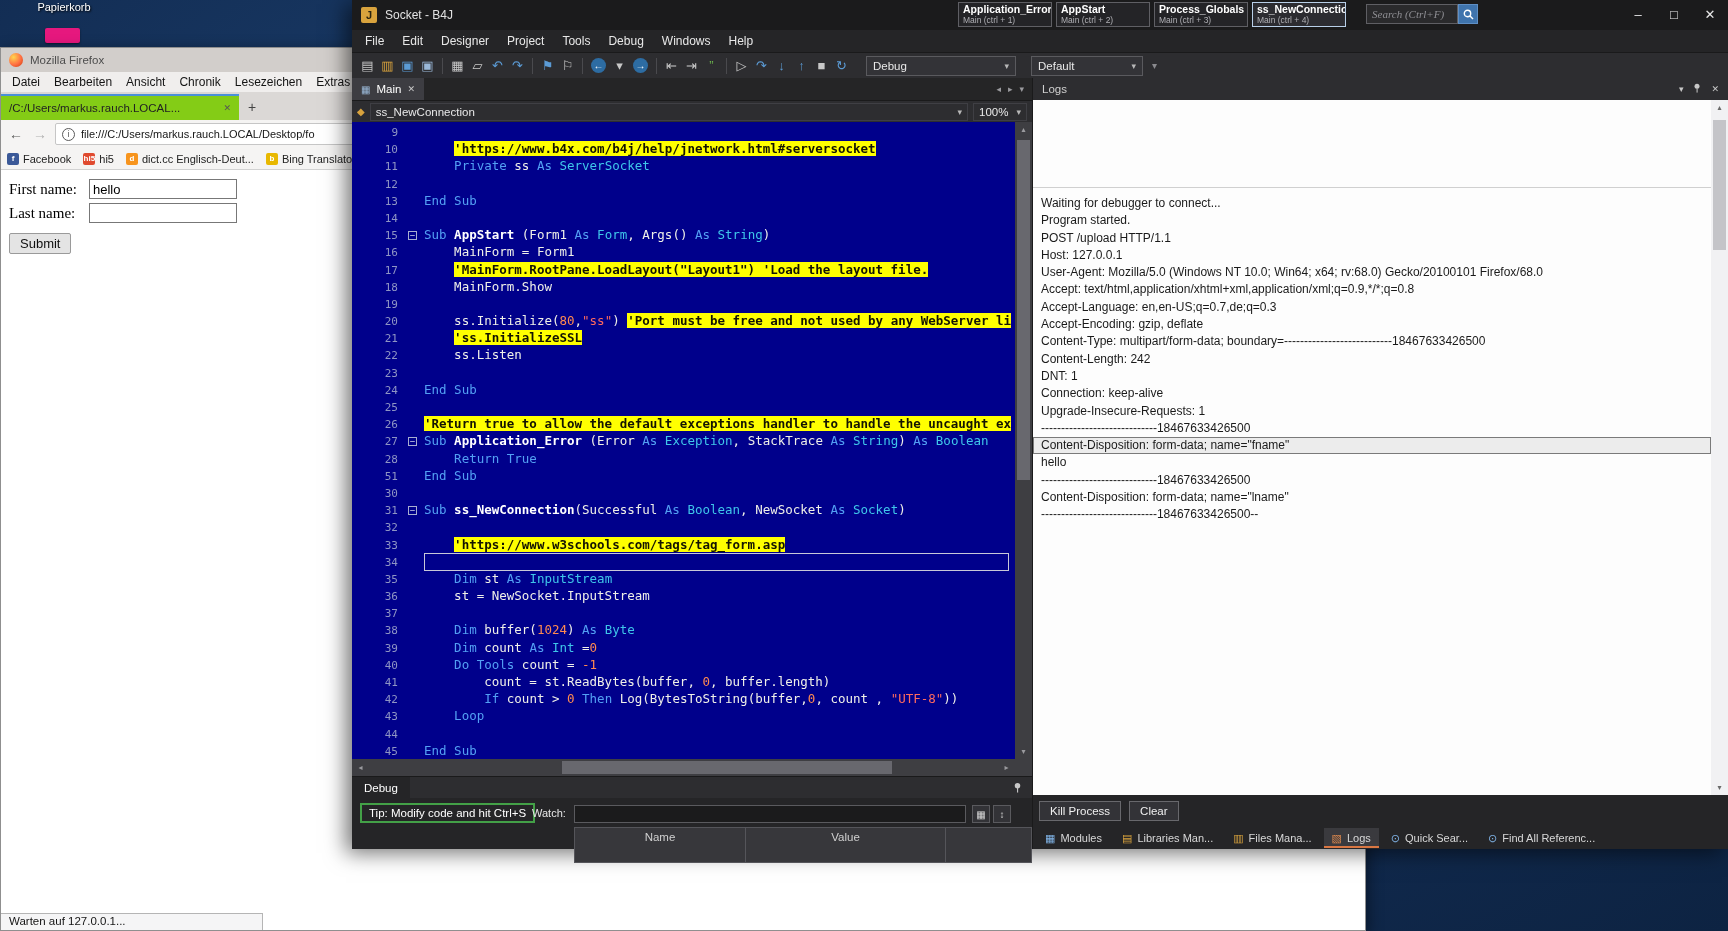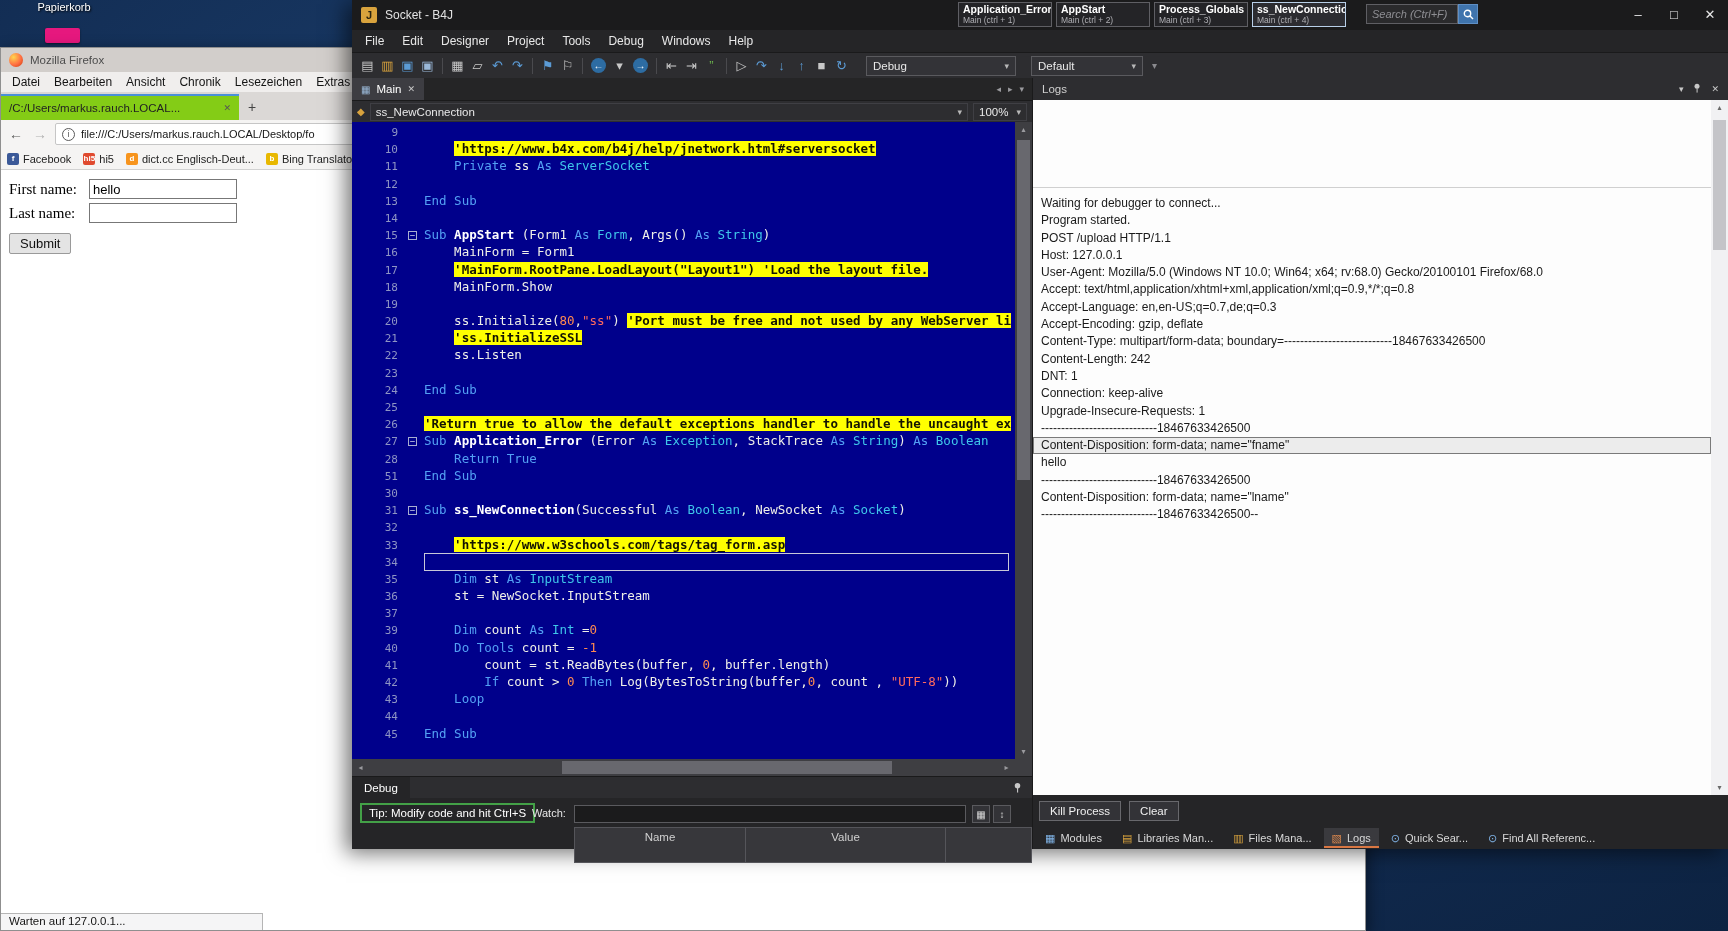--- a/index.html
+++ b/index.html
@@ -44,21 +44,21 @@
   .b4j-win{position:absolute;left:352px;top:0;width:1376px;height:849px;background:#1f1f21;z-index:5;box-shadow:-6px 4px 20px rgba(0,0,0,.55);color:#e8e8e8;}
   .b4j-titlebar{position:relative;height:30px;background:#1b1b1c;display:flex;align-items:center;padding-left:9px;gap:8px;}
   .b4j-appicon{width:16px;height:16px;background:#d9a33d;color:#2b2410;font-weight:bold;font-size:11px;text-align:center;line-height:16px;border-radius:2px;}
   .b4j-title{font-size:12px;color:#e2e2e2;}
   .quick-group{position:absolute;left:606px;top:2px;display:flex;gap:4px;}
   .qbtn{width:94px;height:25px;border:1px solid #5f5f64;background:#242427;padding:1px 4px;display:flex;flex-direction:column;justify-content:center;overflow:hidden;}
   .qbtn.active{border-color:#b8cfe8;background:#2c2c31;}
   .qbtn-t{font-size:10.5px;color:#fff;font-weight:bold;line-height:11px;white-space:nowrap;}
   .qbtn-s{font-size:8.5px;color:#b0b0b5;line-height:10px;white-space:nowrap;}
   .search-wrap{position:absolute;left:1014px;top:4px;display:flex;}
-  .search-input{width:92px;height:20px;background:#2a2a2c;border:1px solid #5f5f64;color:#ddd;font-size:11px;padding:0 5px;font-style:italic;}
+  .search-input{width:92px;height:20px;background:#2a2a2c;border:1px solid #5f5f64;color:#ddd;font-size:11px;padding:0 5px;font-style:italic;font-family:Liberation Serif, serif;}
   .search-input::placeholder{color:#8e8e93;font-style:italic;}
   .search-btn{width:20px;height:20px;background:#3f74ad;border:1px solid #5f8fc4;display:flex;align-items:center;justify-content:center;}
   .win-controls{position:absolute;right:0;top:0;height:30px;display:flex;}
   .wc{width:36px;text-align:center;line-height:30px;color:#e8e8e8;font-size:13px;}
   .b4j-menubar{height:22px;background:#252527;display:flex;align-items:center;padding-left:4px;}
   .b4j-mi{padding:3px 9px;font-size:12px;color:#e8e8e8;}
   .b4j-toolbar{height:26px;background:#2d2d30;border-top:1px solid #1a1a1b;display:flex;align-items:center;padding-left:6px;gap:1px;}
   .tb-ic{width:19px;height:20px;display:flex;align-items:center;justify-content:center;font-size:13px;}
   .tb-ic.circ{width:15px;height:15px;border-radius:50%;font-size:10px;margin:0 3px;}
   .tb-div{width:1px;height:16px;background:#4a4a4e;margin:0 4px;}
@@ -328,20 +328,21 @@
         <div class="cl"><span class="ln">28</span><span class="fold"></span><span class="ct"><span class="seg seg-p">    </span><span class="seg seg-k">Return True</span></span></div>
         <div class="cl"><span class="ln">51</span><span class="fold"></span><span class="ct"><span class="seg seg-k">End Sub</span></span></div>
         <div class="cl"><span class="ln">30</span><span class="fold"></span><span class="ct"></span></div>
         <div class="cl"><span class="ln">31</span><span class="fold"><span class="fbox">−</span></span><span class="ct"><span class="seg seg-k">Sub</span><span class="seg seg-sub"> ss_NewConnection</span><span class="seg seg-p">(Successful </span><span class="seg seg-k">As</span><span class="seg seg-t"> Boolean</span><span class="seg seg-p">, NewSocket </span><span class="seg seg-k">As</span><span class="seg seg-t"> Socket</span><span class="seg seg-p">)</span></span></div>
         <div class="cl"><span class="ln">32</span><span class="fold"></span><span class="ct"></span></div>
         <div class="cl"><span class="ln">33</span><span class="fold"></span><span class="ct"><span class="seg seg-p">    </span><span class="seg seg-c">'https://www.w3schools.com/tags/tag_form.asp</span></span></div>
         <div class="cl cur"><span class="ln">34</span><span class="fold"></span><span class="ct"></span></div>
         <div class="cl"><span class="ln">35</span><span class="fold"></span><span class="ct"><span class="seg seg-p">    </span><span class="seg seg-k">Dim</span><span class="seg seg-p"> st </span><span class="seg seg-k">As</span><span class="seg seg-t"> InputStream</span></span></div>
         <div class="cl"><span class="ln">36</span><span class="fold"></span><span class="ct"><span class="seg seg-p">    st = NewSocket.InputStream</span></span></div>
         <div class="cl"><span class="ln">37</span><span class="fold"></span><span class="ct"></span></div>
+        <div class="cl"><span class="ln">38</span><span class="fold"></span><span class="ct"><span class="seg seg-p">    </span><span class="seg seg-k">Dim</span><span class="seg seg-p"> buffer(</span><span class="seg seg-num">1024</span><span class="seg seg-p">) </span><span class="seg seg-k">As</span><span class="seg seg-t"> Byte</span></span></div>
         <div class="cl"><span class="ln">39</span><span class="fold"></span><span class="ct"><span class="seg seg-p">    </span><span class="seg seg-k">Dim</span><span class="seg seg-p"> count </span><span class="seg seg-k">As</span><span class="seg seg-t"> Int</span><span class="seg seg-p"> =</span><span class="seg seg-num">0</span></span></div>
         <div class="cl"><span class="ln">40</span><span class="fold"></span><span class="ct"><span class="seg seg-p">    </span><span class="seg seg-k">Do Tools</span><span class="seg seg-p"> count = </span><span class="seg seg-num">-1</span></span></div>
         <div class="cl"><span class="ln">41</span><span class="fold"></span><span class="ct"><span class="seg seg-p">        count = st.ReadBytes(buffer, </span><span class="seg seg-num">0</span><span class="seg seg-p">, buffer.length)</span></span></div>
         <div class="cl"><span class="ln">42</span><span class="fold"></span><span class="ct"><span class="seg seg-p">        </span><span class="seg seg-k">If</span><span class="seg seg-p"> count &gt; </span><span class="seg seg-num">0</span><span class="seg seg-k"> Then</span><span class="seg seg-p"> Log(BytesToString(buffer,</span><span class="seg seg-num">0</span><span class="seg seg-p">, count , </span><span class="seg seg-s">"UTF-8"</span><span class="seg seg-p">))</span></span></div>
         <div class="cl"><span class="ln">43</span><span class="fold"></span><span class="ct"><span class="seg seg-p">    </span><span class="seg seg-k">Loop</span></span></div>
         <div class="cl"><span class="ln">44</span><span class="fold"></span><span class="ct"></span></div>
         <div class="cl"><span class="ln">45</span><span class="fold"></span><span class="ct"><span class="seg seg-k">End Sub</span></span></div>
       </div>
     <div class="vscroll">
       <span class="sarrow" style="top:0;">▴</span>

